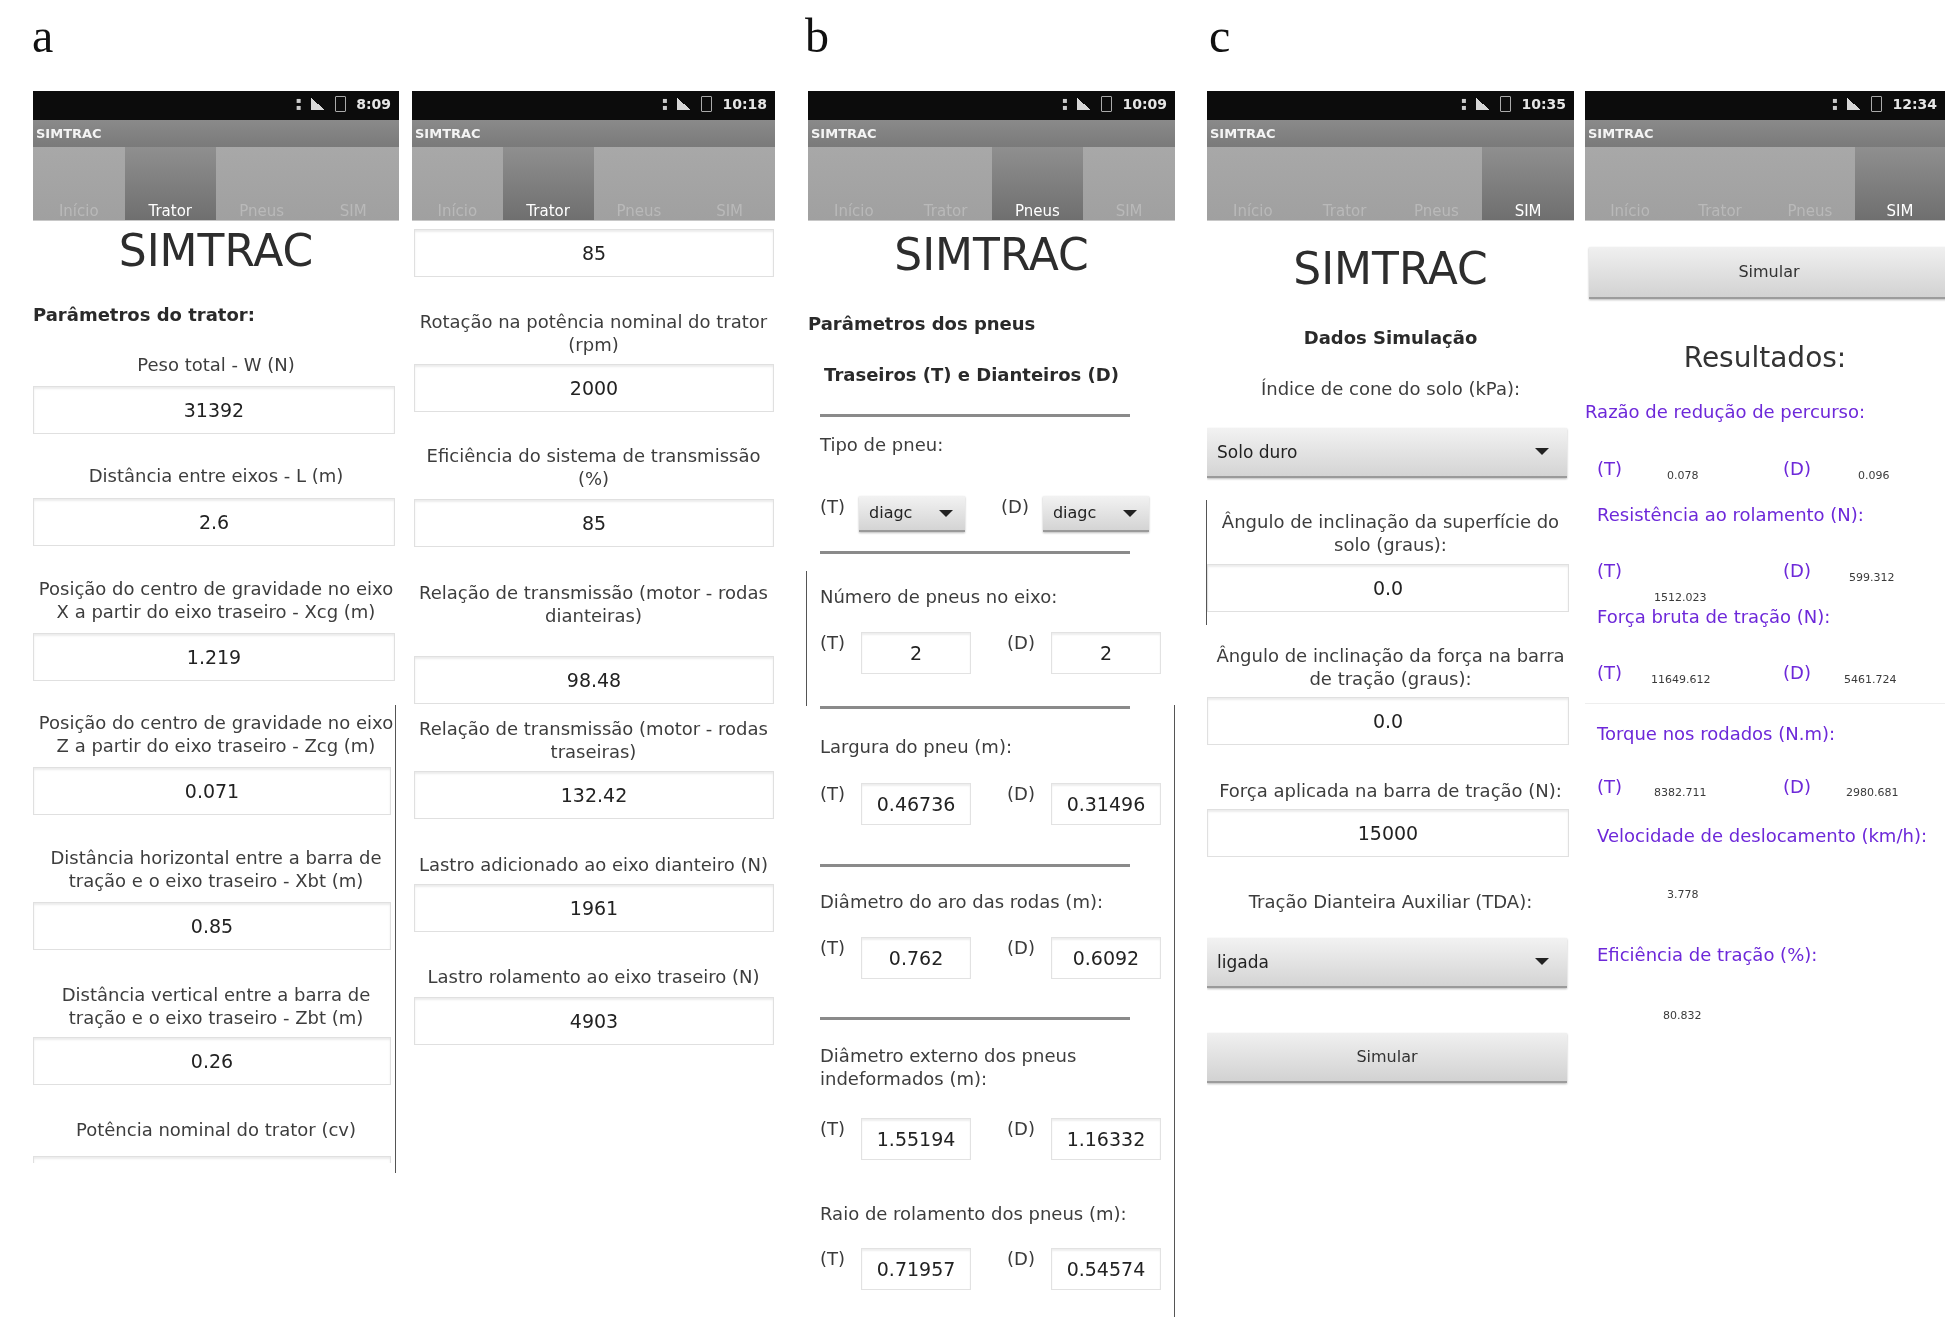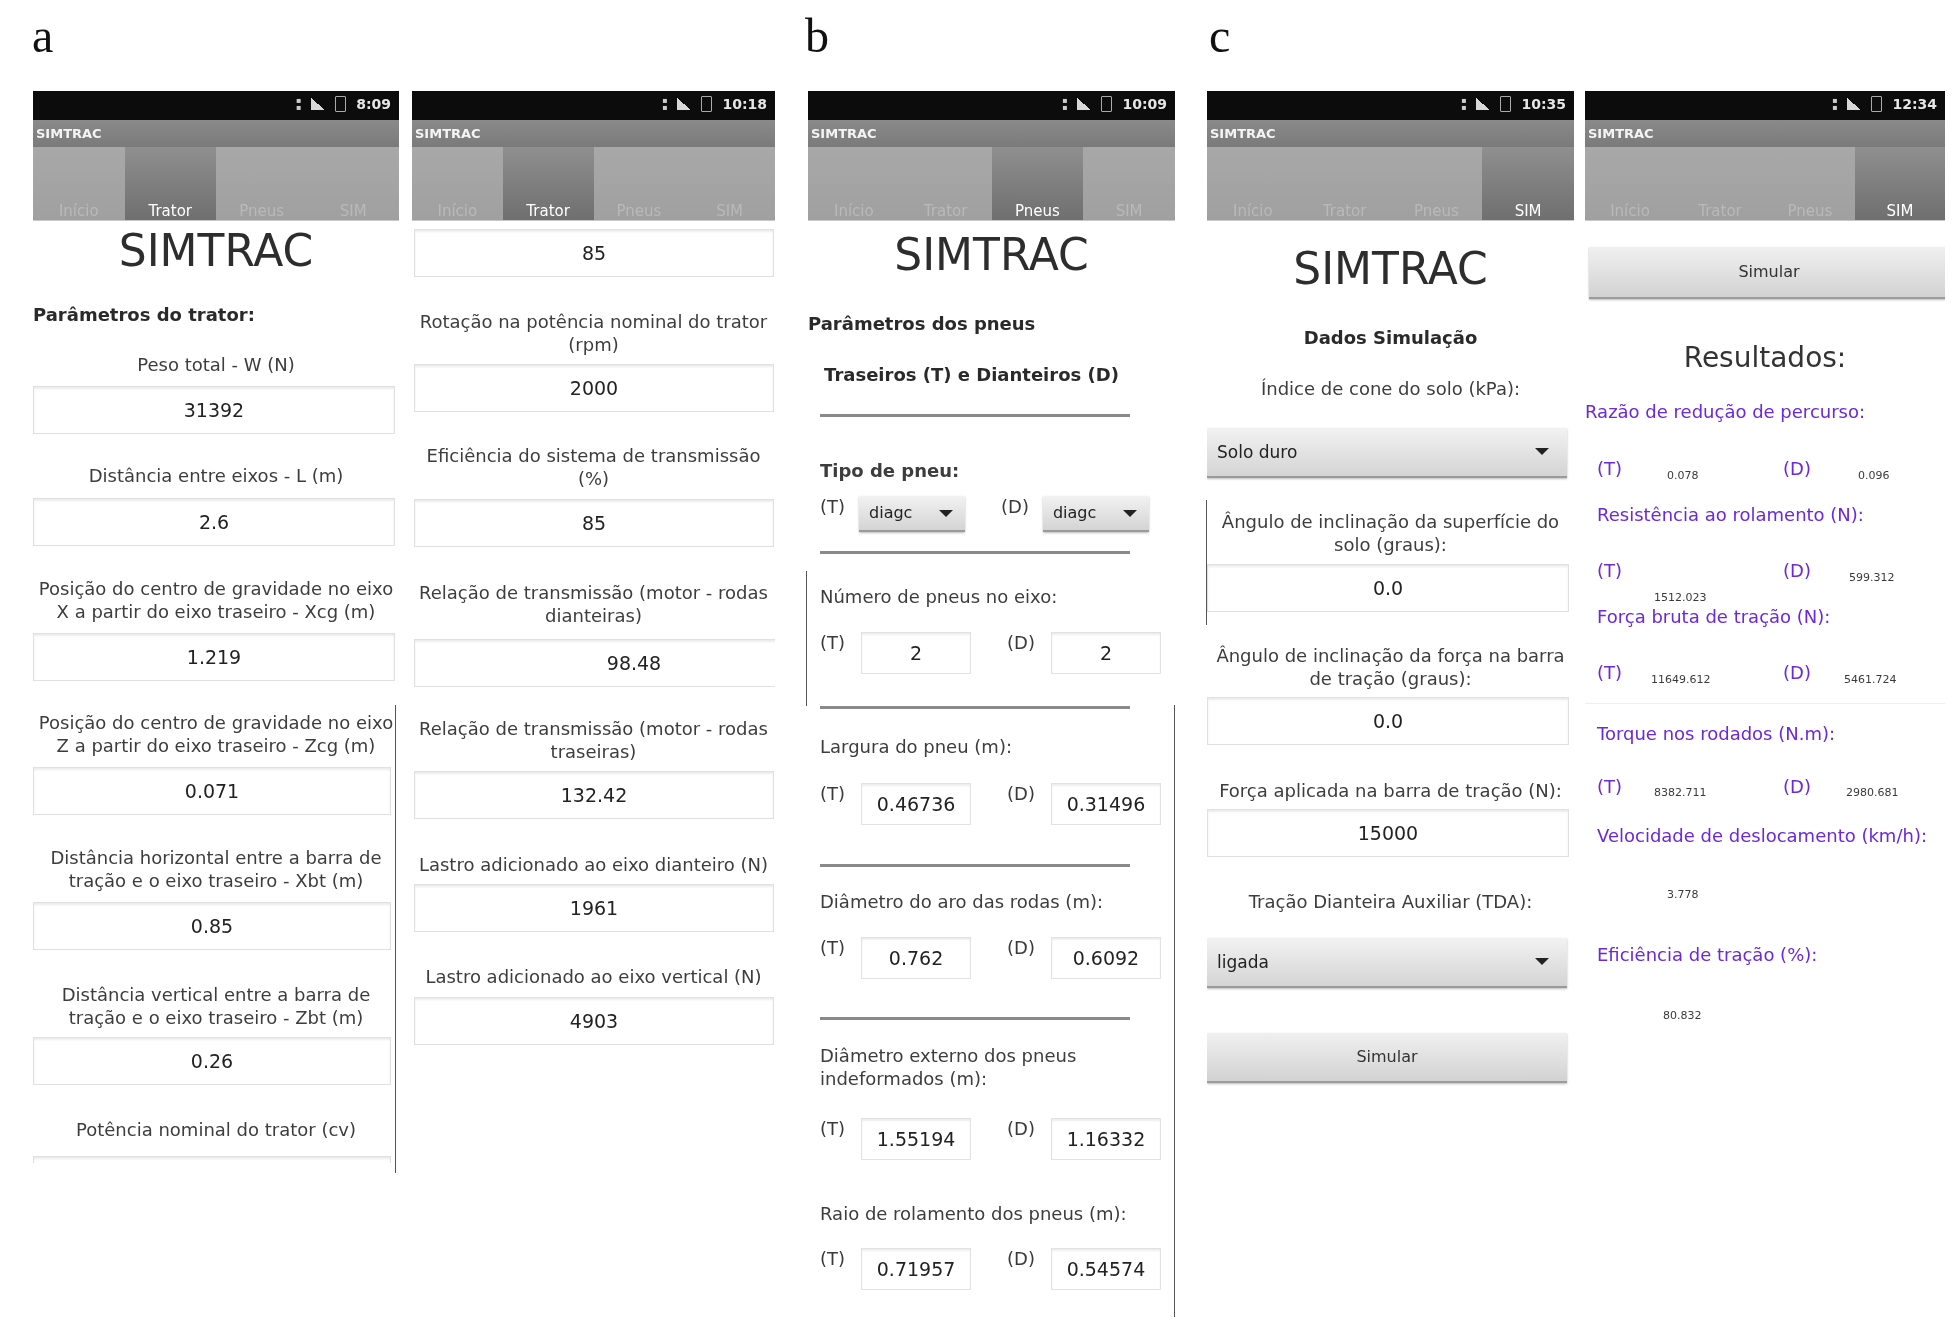--- a/index.html
+++ b/index.html
@@ -103,29 +103,29 @@
   <div class="content">
     <div class="field abs" style="left:2px; width:358px; top:8px;">85</div>
 
     <div class="lbl abs" style="left:0; right:0; top:89px;">Rotação na potência nominal do trator (rpm)</div>
     <div class="field abs" style="left:2px; width:358px; top:143px;">2000</div>
 
     <div class="lbl abs" style="left:10px; right:10px; top:223px;">Eficiência do sistema de transmissão (%)</div>
     <div class="field abs" style="left:2px; width:358px; top:278px;">85</div>
 
     <div class="lbl abs" style="left:0; right:0; top:360px;">Relação de transmissão (motor - rodas dianteiras)</div>
-    <div class="field abs" style="left:2px; width:358px; top:418px;padding-left:40px;">98.48</div>
+    <div class="field abs" style="left:2px; width:358px; top:435px;">98.48</div>
 
     <div class="lbl abs" style="left:0; right:0; top:496px;">Relação de transmissão (motor - rodas traseiras)</div>
     <div class="field abs" style="left:2px; width:358px; top:550px;">132.42</div>
 
     <div class="lbl abs" style="left:0; right:0; top:632px;">Lastro adicionado ao eixo dianteiro (N)</div>
     <div class="field abs" style="left:2px; width:358px; top:663px;">1961</div>
 
-    <div class="lbl abs" style="left:0; right:0; top:744px;">Lastro adicionado ao eixo vertical (N)</div>
+    <div class="lbl abs" style="left:0; right:0; top:744px;">Lastro rolamento ao eixo traseiro (N)</div>
     <div class="field abs" style="left:2px; width:358px; top:776px;">4903</div>
   </div>
 </div>
 
 <div class="phone" style="left:808px; width:367px; height:1227px;">
   <div class="status">
     <div class="icons">
       <span class="net">▪<br>▪</span>
       <span class="sig"></span>
       <span class="batt"></span>
@@ -138,21 +138,21 @@
     <div class="tab">Trator</div>
     <div class="tab active">Pneus</div>
     <div class="tab">SIM</div>
   </div>
   <div class="content">
     <div class="title-big abs" style="left:0; right:0; top:8px;">SIMTRAC</div>
     <div class="hdr abs" style="left:0; top:92px;">Parâmetros dos pneus</div>
     <div class="hdr abs" style="left:0; right:40px; top:143px; text-align:center;">Traseiros (T) e Dianteiros (D)</div>
     <div class="divider" style="left:12px; width:310px; top:193px;"></div>
 
-    <div class="lbl abs" style="left:12px; top:238px; text-align:left;font-weight:bold;">Tipo de pneu:</div>
+    <div class="lbl abs" style="left:12px; top:212px; text-align:left;">Tipo de pneu:</div>
     <div class="pair" style="left:12px; top:275px;">
       <span class="tag">(T)</span>
       <div class="spinner" style="width:96px; height:34px; line-height:34px; margin-left:14px; font-size:16px;">
         <span>diagc</span>
         <span class="caret" style="top:14px; right:12px;"></span>
       </div>
       <span class="tag" style="margin-left:36px;">(D)</span>
       <div class="spinner" style="width:96px; height:34px; line-height:34px; margin-left:14px; font-size:16px;">
         <span>diagc</span>
         <span class="caret" style="top:14px; right:12px;"></span>

